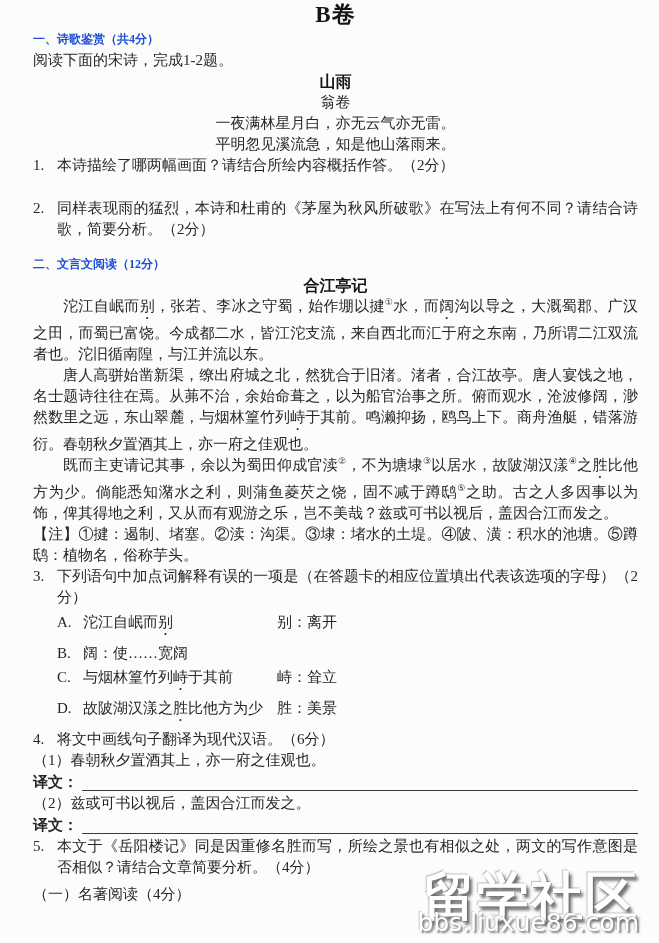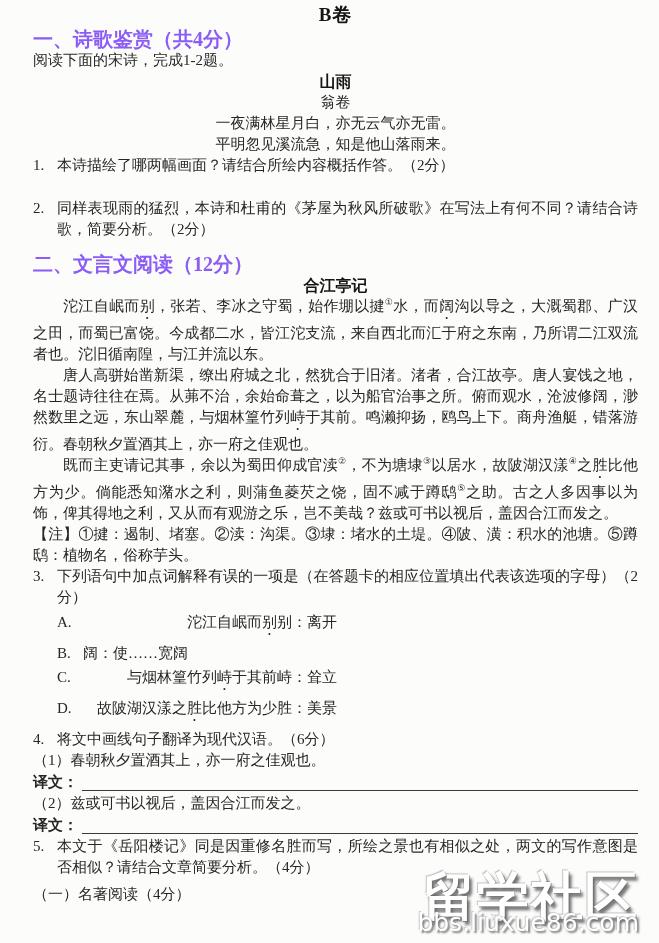--- a/index.html
+++ b/index.html
@@ -5,36 +5,36 @@
   html,body { margin:0; padding:0; background:#e8e8e8; }
   .page {
     position:relative; width:659px; height:943px; margin:0 auto;
     background:#fcfcfb; color:#262626; overflow:hidden;
     font-family:"Liberation Serif","DejaVu Serif",serif;
     font-size:15px; line-height:21px;
   }
   .content { padding:4px 21px 0 33px; }
   .center { text-align:center; }
   .bold { font-weight:bold; color:#151515; }
-  .page-title { font-size:19px; letter-spacing:1px; }
-  .sec-heading { font-size:20px; font-weight:bold; color:#8b5cf6; margin-top:4px;font-family:Liberation Serif, serif; }
+  .page-title { font-size:23px; letter-spacing:1px; }
+  .sec-heading { font-size:12px; font-weight:bold; color:#1d4ed8; margin-top:4px;font-family:Liberation Serif, serif; }
   .essay-title { font-size:16px; }
   .para { text-align:justify; text-indent:2em; }
   .note-para { text-align:justify; }
   .q { display:flex; }
   .q-num { flex:none; width:24px; }
   .q-body { flex:1; text-align:justify; }
   .gap22 { height:22px; }
   .gap10 { height:10px; }
   .gap6 { height:6px; }
   .gap4 { height:4px; }
   .opts { margin-left:24px; }
   .opt { display:flex; margin-top:4px; line-height:20px; }
   .opt-letter { flex:none; width:26px; }
-  .opt-text { flex:none; width:194px;text-align:right; }
+  .opt-text { flex:none; width:194px; }
   .opt-def { flex:1; }
   .trans-row { display:flex; align-items:center; height:22px;font-weight:bold; }
   .trans-label { flex:none; }
   .trans-line { flex:1; border-bottom:1px solid #3a3a3a; height:16px; margin-left:4px; }
   sup { font-size:9px; line-height:0; }
   .ul { text-underline-offset:3px; }
   .dt {
     -webkit-text-emphasis:filled dot #262626;
     text-emphasis:filled dot #262626;
     -webkit-text-emphasis-position:under right;

